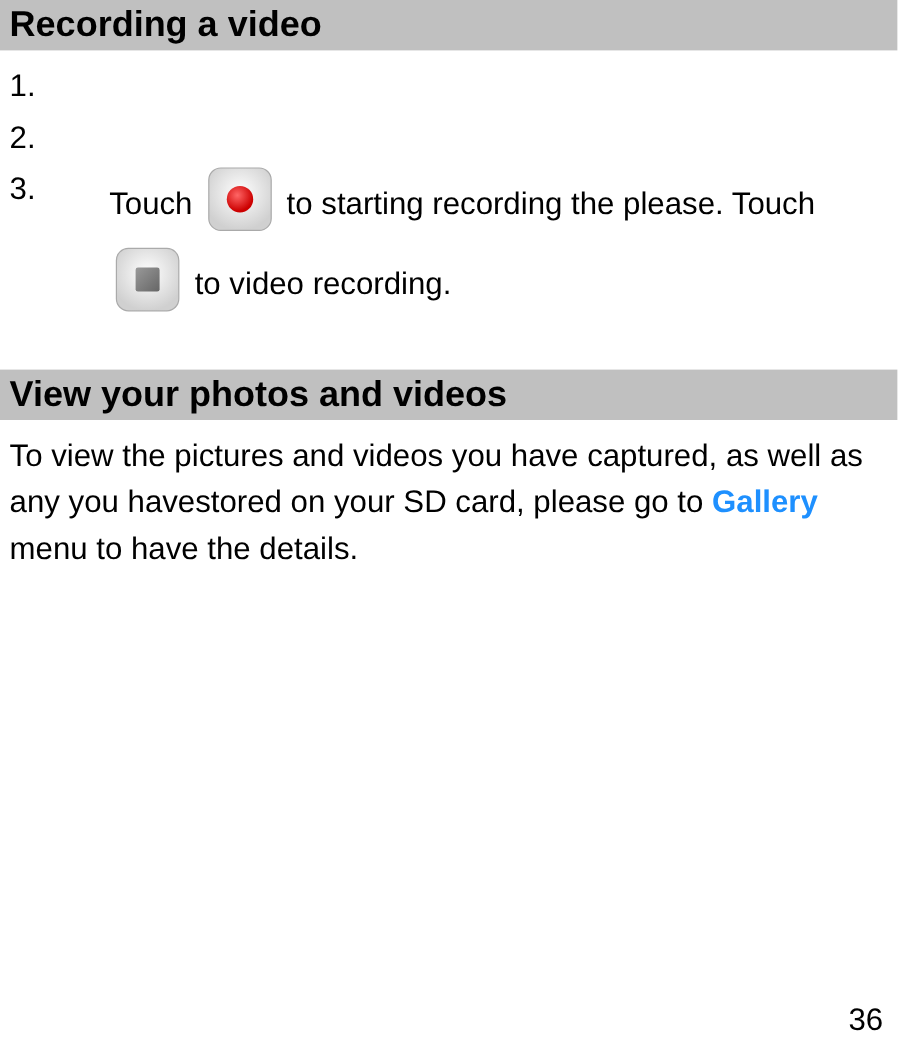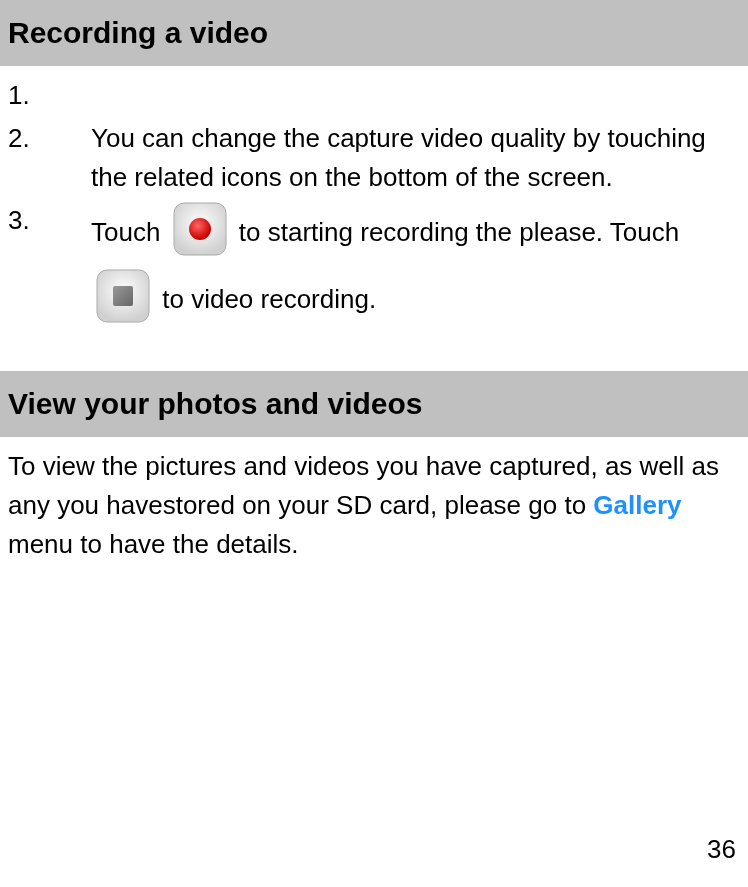--- a/index.html
+++ b/index.html
@@ -12,21 +12,21 @@
       width: 748px;
       height: 887px;
       background: #ffffff;
       padding: 0;
       position: relative;
     }
     .section-header {
       background: #c0c0c0;
       font-size: 30px;
       font-weight: bold;
-      padding: 16px 8px;
+      padding: 4px 8px;
       margin-bottom: 10px;
     }
     .list-container {
       padding-left: 8px;
     }
     .list-item {
       display: flex;
       font-size: 26px;
       line-height: 1.5;
       margin-bottom: 4px;
@@ -73,21 +73,20 @@
   <span>Recording a video</span>
 </div>
 
 <div class="list-container">
   <div class="list-item">
     <div class="list-number">1.</div>
   </div>
 
   <div class="list-item">
     <div class="list-number">2.</div>
-    <div class="list-text indent">You can change the capture video quality by touching the related icons on the bottom of the screen.</div>
   </div>
 
   <div class="list-item">
     <div class="list-number">3.</div>
     <div class="list-text indent">
       <span>Touch </span>
       <span class="icon">
         <svg width="56" height="56" viewBox="0 0 56 56">
           <defs>
             <radialGradient id="bg1" cx="50%" cy="40%" r="60%">

